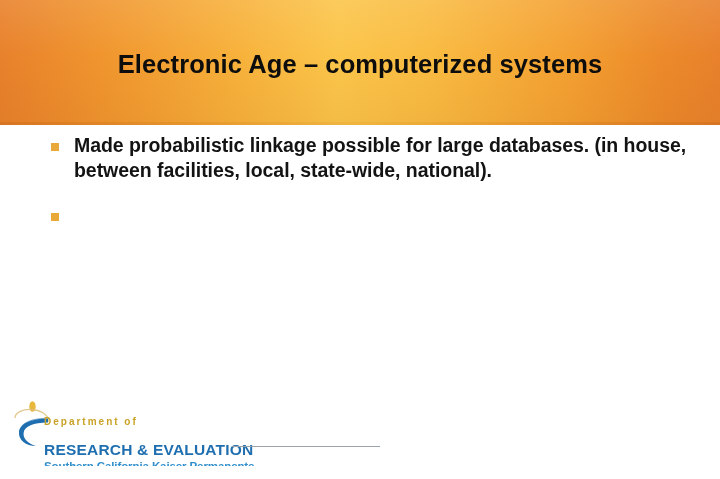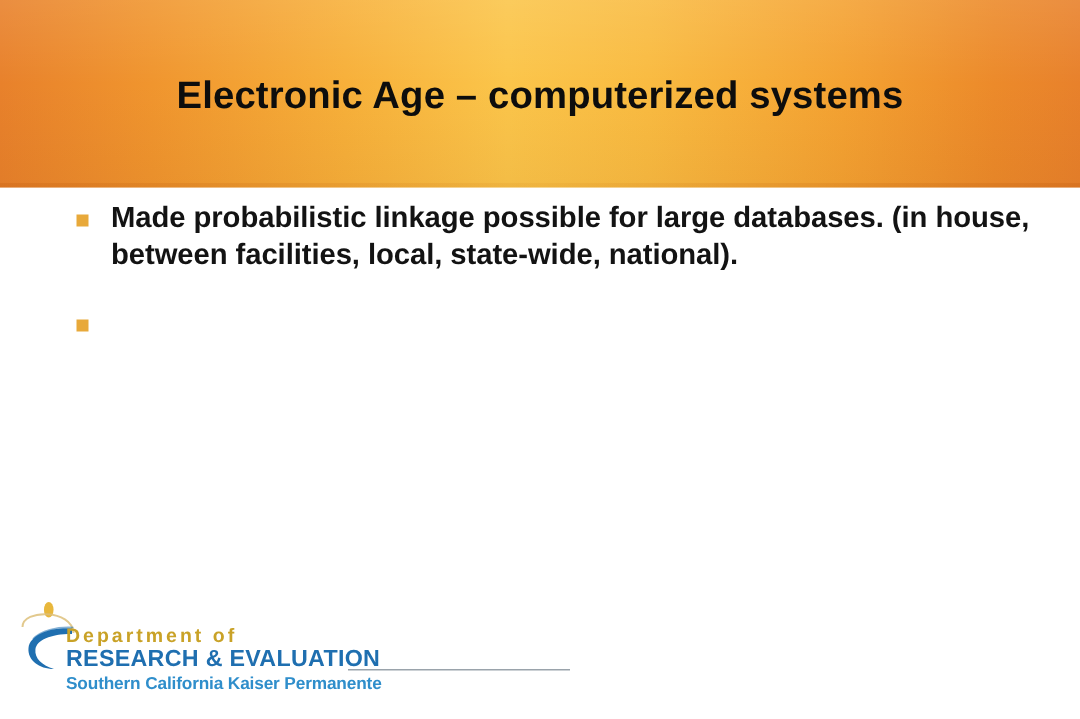--- a/index.html
+++ b/index.html
@@ -120,34 +120,34 @@
   }
 
   .logo-text {
     position: absolute;
     left: 44px;
     top: 21px;
     width: 350px;
   }
 
   .logo-dept {
-    font-size: 13px;
+    font-size: 10px;
     font-weight: bold;
     color: #c9a227;
     letter-spacing: 2.0px;
     line-height: 1.05;
   }
 
   .logo-main {
     font-size: 15.5px;
     font-weight: bold;
     color: #1f6fb0;
     letter-spacing: 0.2px;
     line-height: 1.18;
-    margin-top: 0px;
+    margin-top: 13px;
   }
 
   .logo-sub {
     font-size: 11.5px;
     font-weight: bold;
     color: #2f8ecb;
     letter-spacing: -0.1px;
     line-height: 1.2;
     margin-top: 1px;
   }

